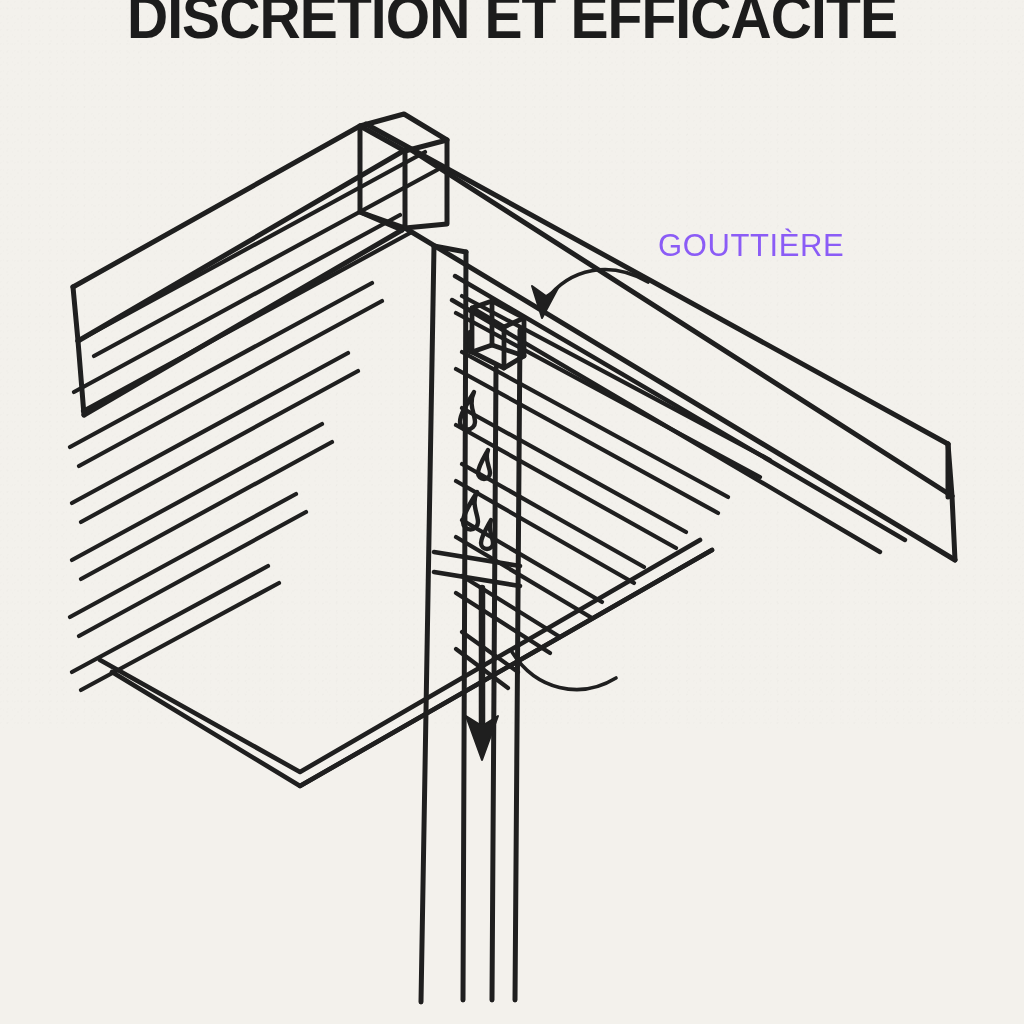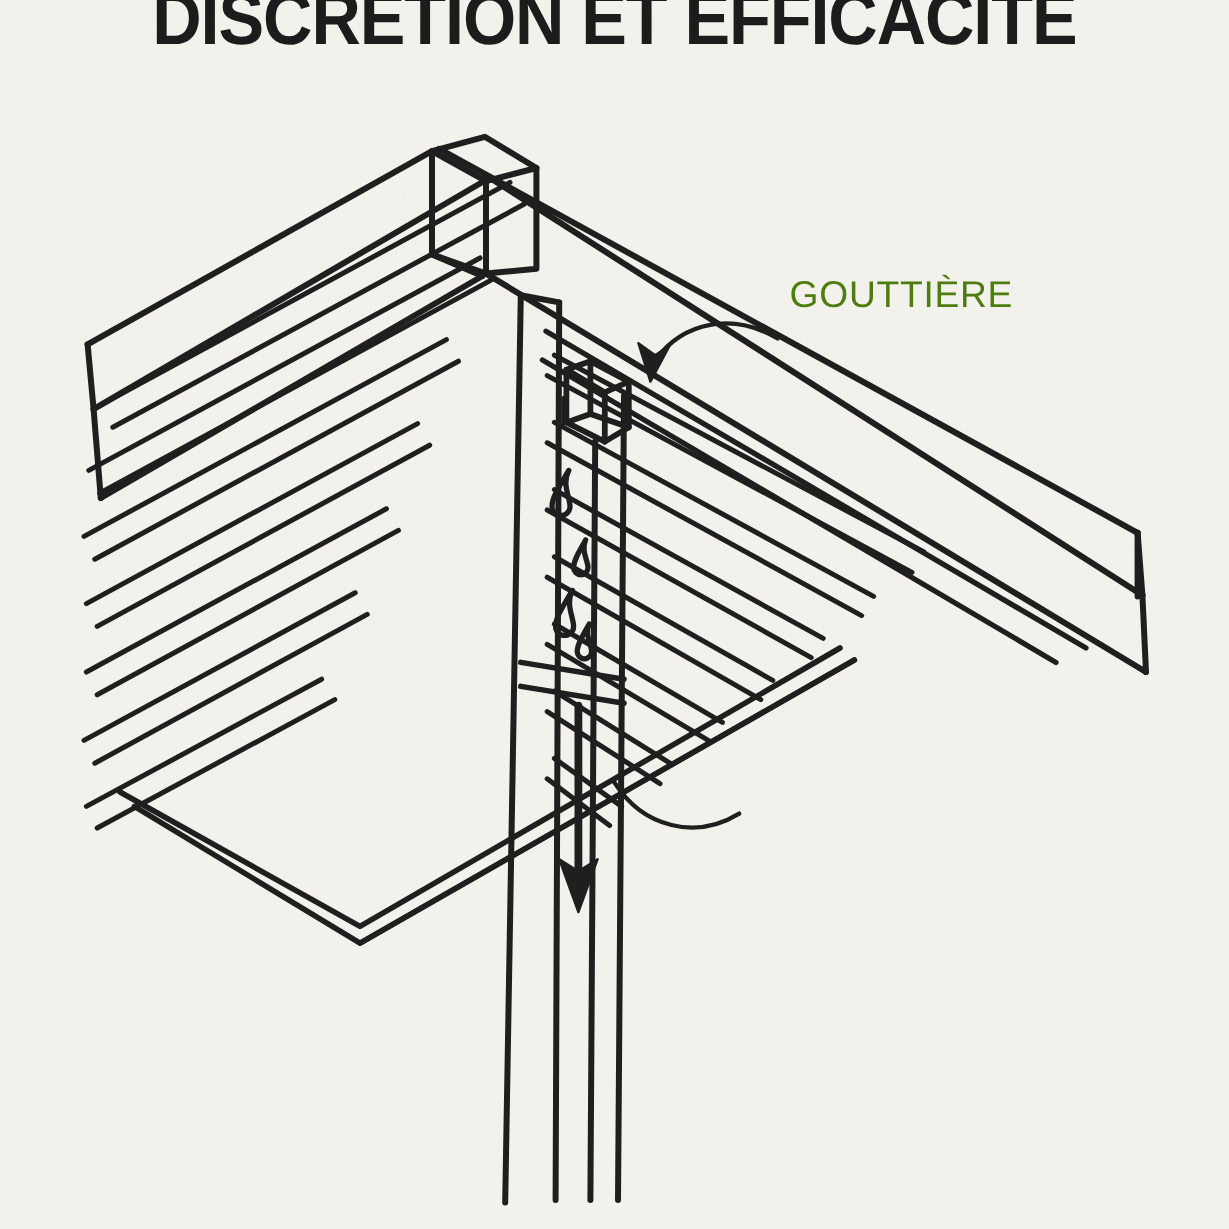--- a/index.html
+++ b/index.html
@@ -35,21 +35,21 @@
     font-size:62px;
     line-height:1.0;
     font-weight:700;
     letter-spacing:-1px;
     color:#1c1c1c;
     transform:scaleX(.92);
     white-space:nowrap;
   }
   .lbl{
     position:absolute;
-    color:#4d7c0f;
+    color:#8b5cf6;
     font-size:31px;
     line-height:1.18;
     letter-spacing:.6px;
     font-weight:500;
     white-space:pre-line;
   }
   #lbl-gouttiere{ left:658px; top:228px; }
   #lbl-evac{ left:630px; top:648px; }
   svg{position:absolute;inset:0;}
 </style>

